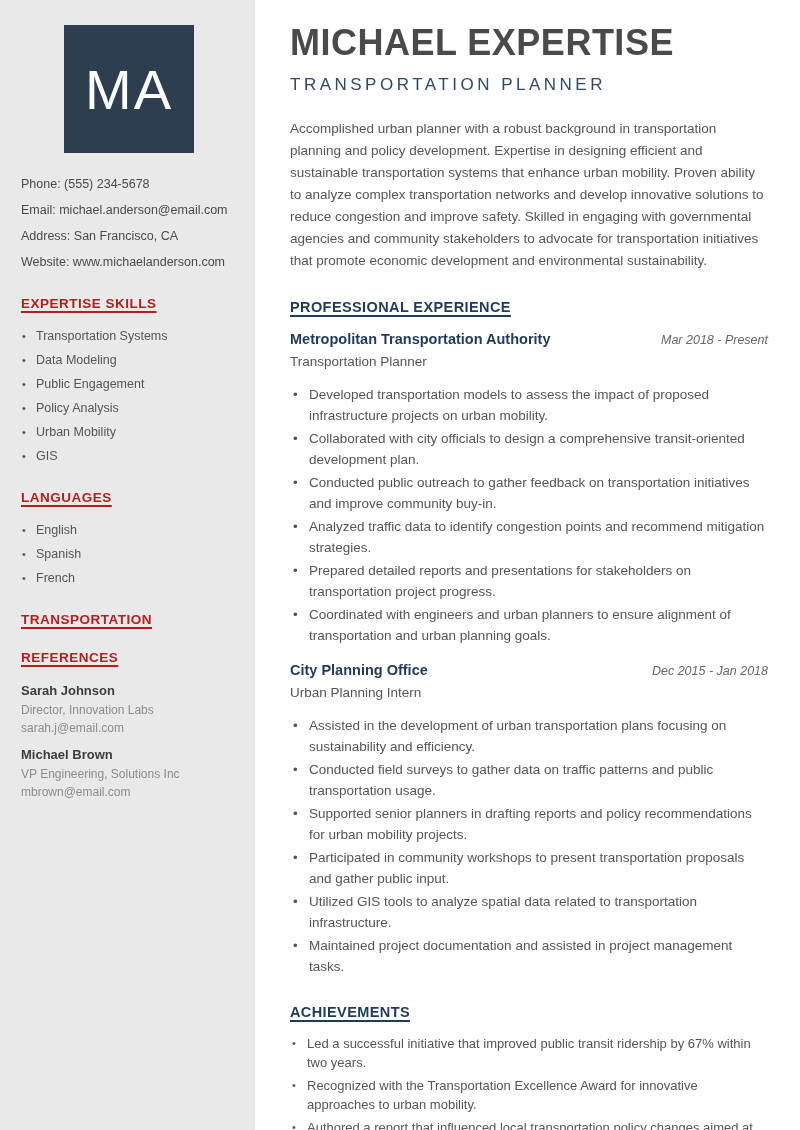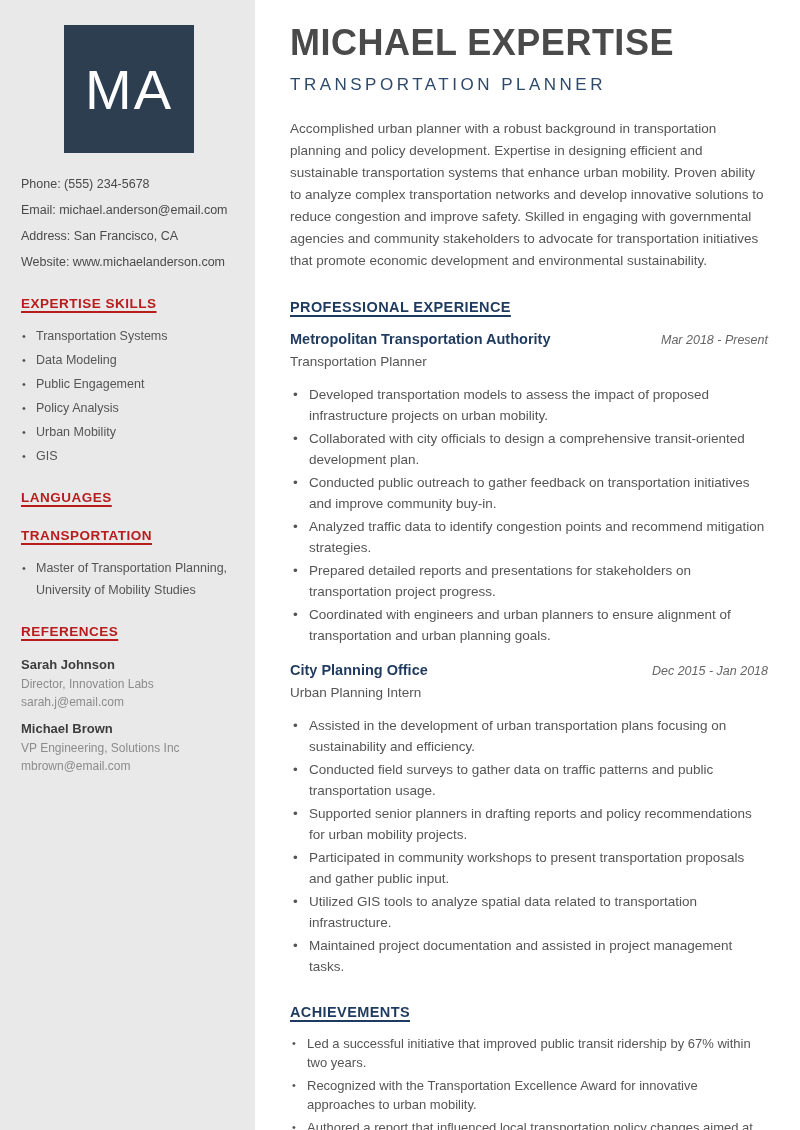--- a/index.html
+++ b/index.html
@@ -98,27 +98,29 @@
         <li>Data Modeling</li>
         <li>Public Engagement</li>
         <li>Policy Analysis</li>
         <li>Urban Mobility</li>
         <li>GIS</li>
       </ul>
     </section>
 
     <section class="side-section">
       <h2 class="side-heading">LANGUAGES</h2>
+      <ul class="side-list">
+        <li>English</li>
+        <li>Spanish</li>
+        <li>French</li>
+      </ul>
     </section>
 
     <section class="side-section">
       <h2 class="side-heading">TRANSPORTATION</h2>
-      <ul class="side-list">
-        <li>Master of Transportation Planning, University of Mobility Studies</li>
-      </ul>
     </section>
 
     <section class="side-section">
       <h2 class="side-heading">REFERENCES</h2>
 
       <div class="ref-entry">
         <div class="ref-name">Sarah Johnson</div>
         <div class="ref-title">Director, Innovation Labs</div>
         <div class="ref-email">sarah.j@email.com</div>
       </div>

